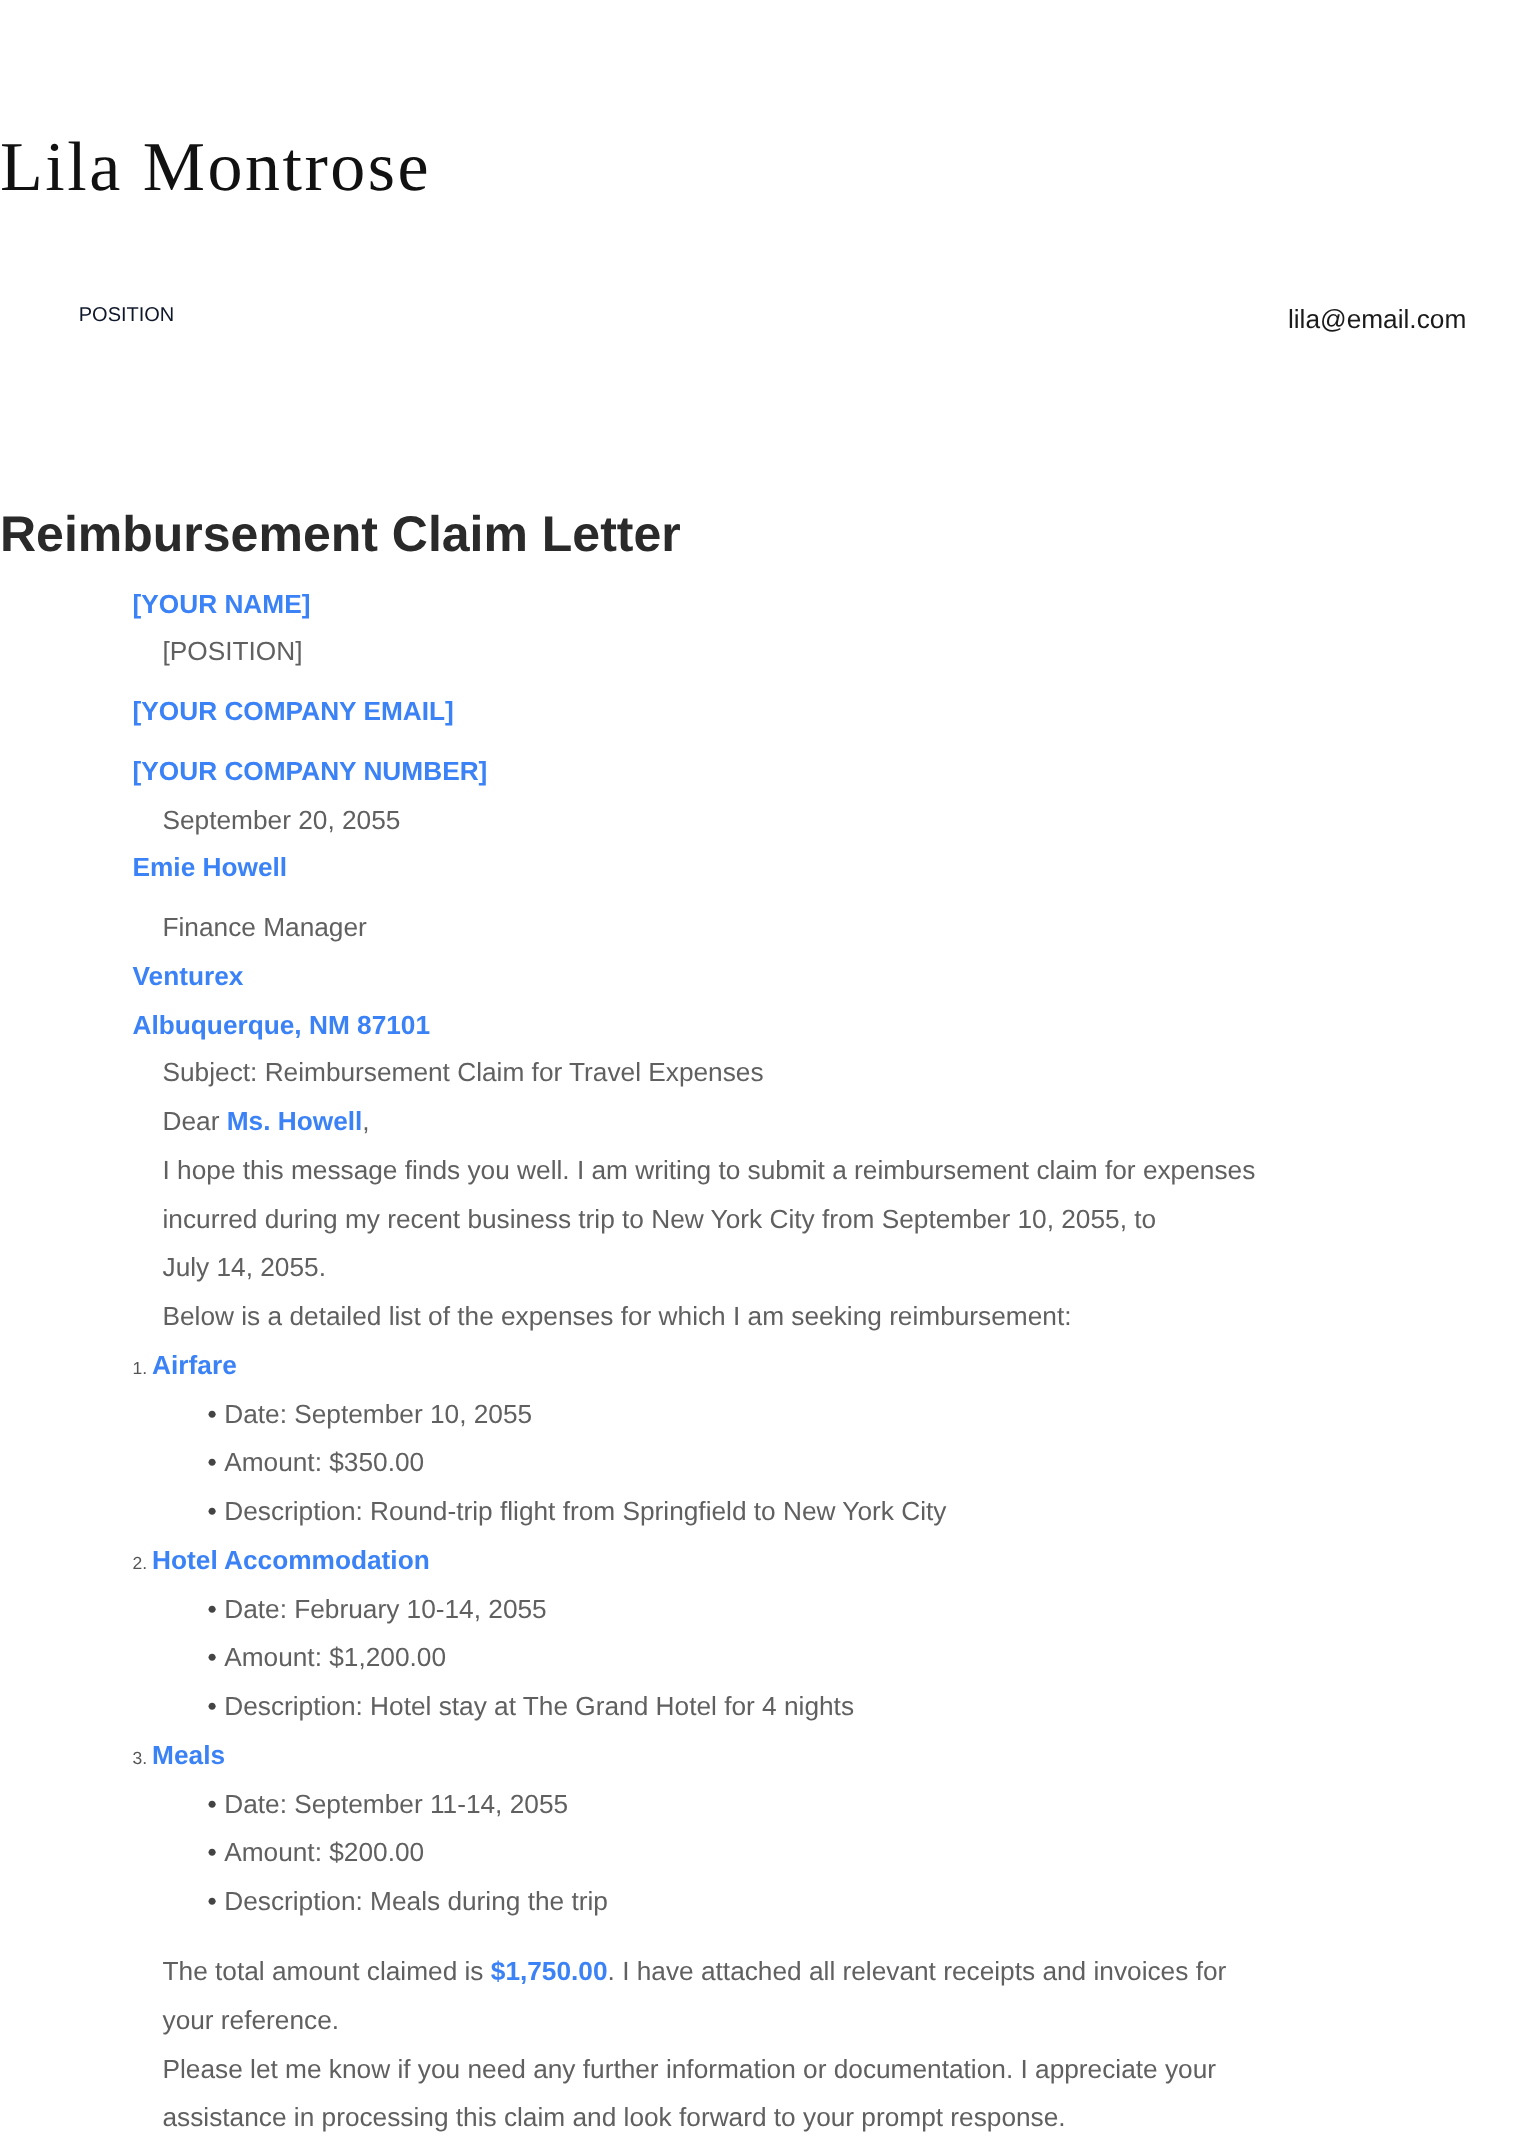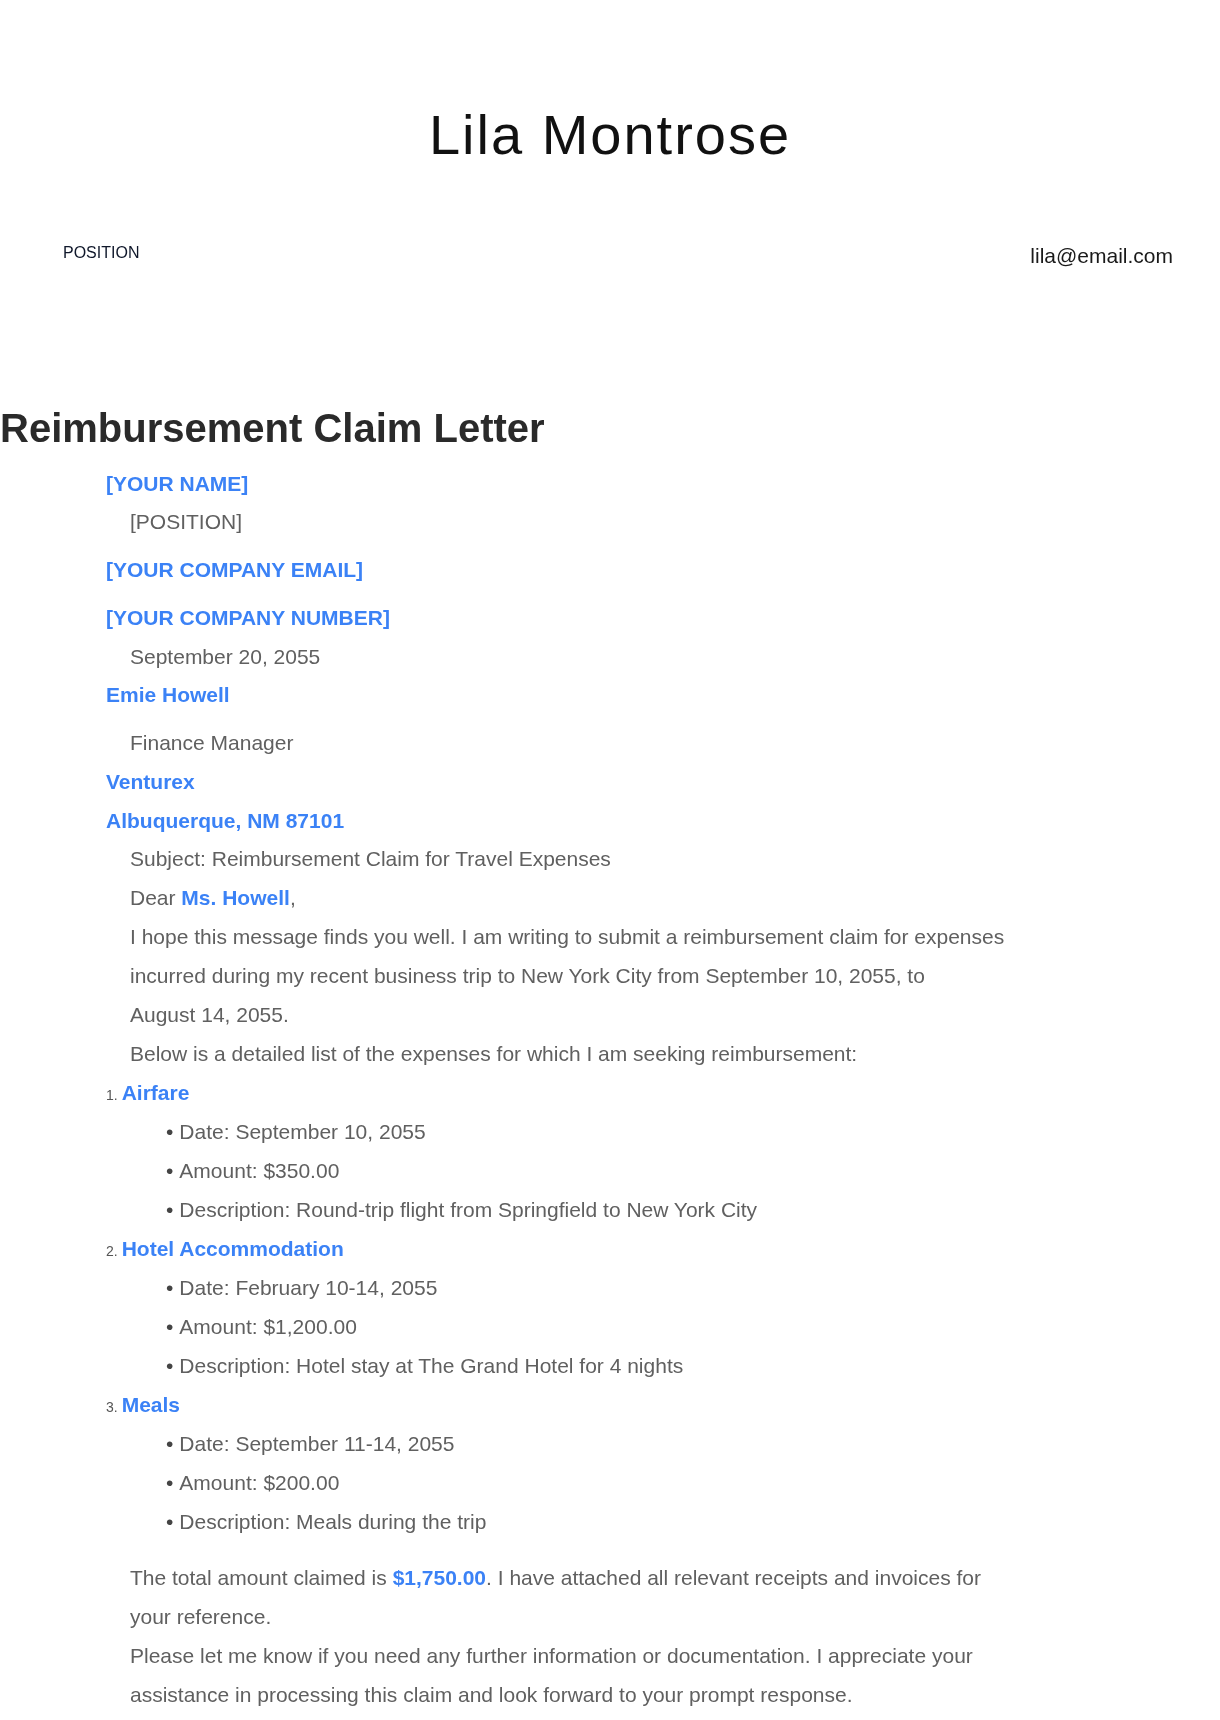--- a/index.html
+++ b/index.html
@@ -1,22 +1,22 @@
 <!DOCTYPE html>
 <html><head>
   <meta charset="utf-8">
   <style>
     html, body { margin: 0; padding: 0; background: #ffffff; }
     body {
       width: 1220px; height: 1720px; overflow: hidden; position: relative;
       font-family: "Liberation Sans", sans-serif; color: #3a3a3a;
     }
     .name {
-      position: absolute; left: 0; right: 0; top: 102px; text-align: center;
-      font-family: Liberation Sans, sans-serif; font-size: 56px; font-weight: 400;
+      position: absolute; left: 0; right: 0; top: 102px; 
+      font-family: Liberation Serif, serif; font-size: 56px; font-weight: 400;
       color: #111111; letter-spacing: 2px; margin: 0;
     }
     .contact-left { position: absolute; left: 63px; top: 244px; font-size: 16px; color: #0f172a; }
     .contact-right { position: absolute; right: 47px; top: 244px; font-size: 21px; color: #1a1a1a; }
     .doc-title {
       position: absolute; left: 0; right: 0; top: 406px; text-align: left;
       font-size: 40px; font-weight: 700; color: #2a2a2a; margin: 0;
       font-family: "Liberation Sans", sans-serif;
     }
     .body { position: absolute; left: 106px; top: 476px; width: 1020px; font-size: 21px; }
@@ -47,21 +47,21 @@
   <div class="line b" style="top:294px">Venturex</div>
   <div class="line b" style="top:333px">Albuquerque, NM 87101</div>
   <div class="line g" style="top:371px">Subject: Reimbursement Claim for Travel Expenses</div>
 
   <div class="line g" style="top:410px">
     <span>Dear </span><span class="b">Ms. Howell</span><span>,</span>
   </div>
 
   <div class="line g" style="top:449px">I hope this message finds you well. I am writing to submit a reimbursement claim for expenses</div>
   <div class="line g" style="top:488px">incurred during my recent business trip to New York City from September 10, 2055, to</div>
-  <div class="line g" style="top:527px">August 14, 2055.</div>
+  <div class="line g" style="top:527px">July 14, 2055.</div>
   <div class="line g" style="top:566px">Below is a detailed list of the expenses for which I am seeking reimbursement:</div>
 
   <div class="line" style="top:605px">
     <span class="num">1.</span><span class="b">Airfare</span>
   </div>
   <div class="line g bullet" style="top:644px"><span class="dot">•</span><span>Date: September 10, 2055</span></div>
   <div class="line g bullet" style="top:683px"><span class="dot">•</span><span>Amount: $350.00</span></div>
   <div class="line g bullet" style="top:722px"><span class="dot">•</span><span>Description: Round-trip flight from Springfield to New York City</span></div>
 
   <div class="line" style="top:761px">

